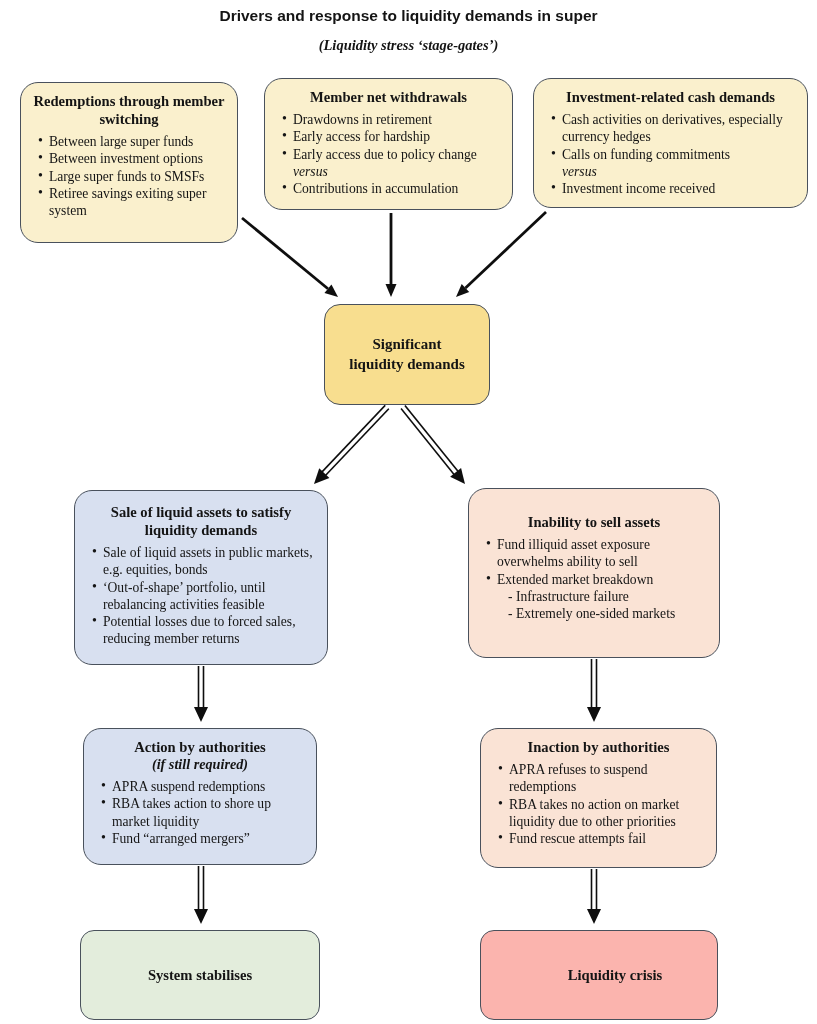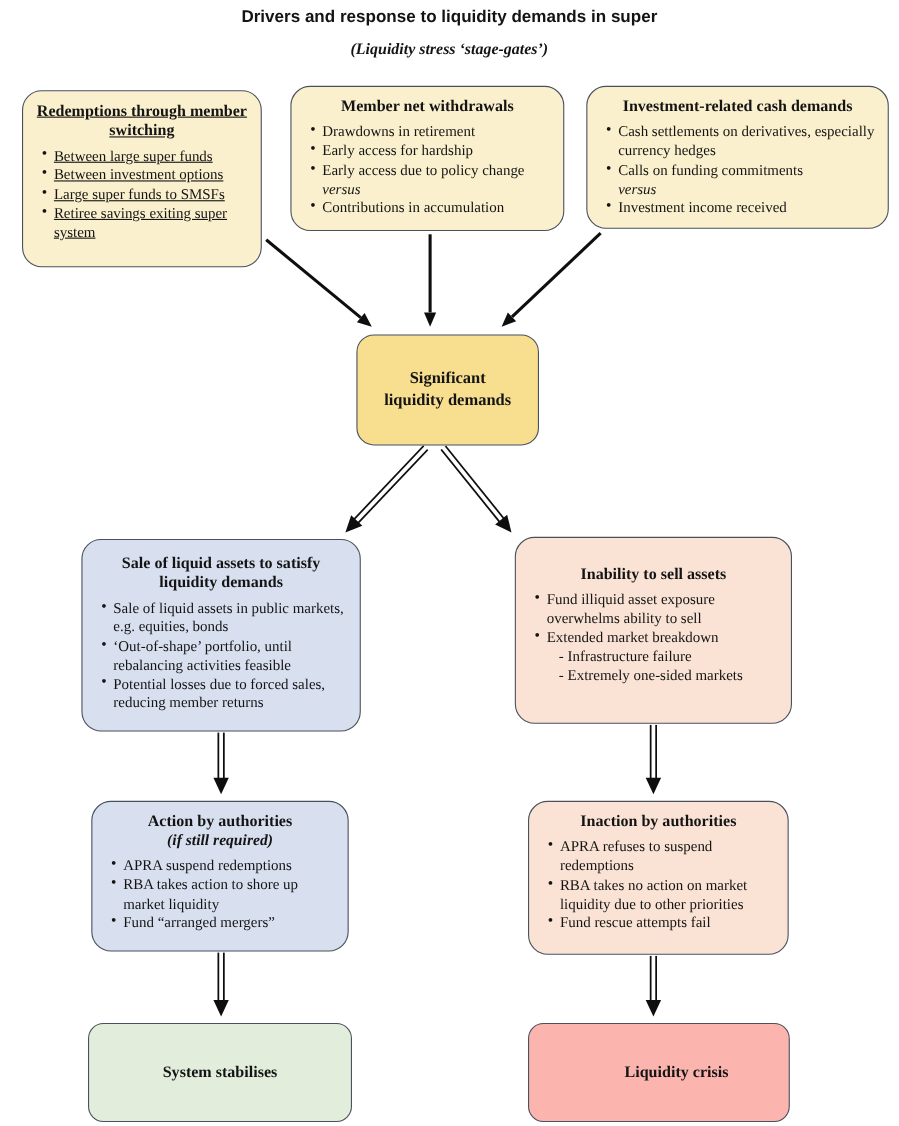--- a/index.html
+++ b/index.html
@@ -82,21 +82,21 @@
         <line x1="201" y1="864" x2="201" y2="910" stroke="#ffffff" stroke-width="3.4"></line>
         <polygon points="201,924 194,909 208,909" fill="#0E0E0E"></polygon>
       </g>
       <g>
         <line x1="594" y1="869" x2="594" y2="910" stroke="#0E0E0E" stroke-width="6.6"></line>
         <line x1="594" y1="867" x2="594" y2="910" stroke="#ffffff" stroke-width="3.4"></line>
         <polygon points="594,924 587,909 601,909" fill="#0E0E0E"></polygon>
       </g>
     </svg>
 
-  <div class="box cream" style="left:20px; top:82px; width:218px; height:161px;text-decoration:underline;">
+  <div class="box cream" style="left:20px; top:82px; width:218px; height:161px;">
     <div class="hd">Redemptions through member switching</div>
     <ul>
       <li><span>Between large super funds</span></li>
       <li><span>Between investment options</span></li>
       <li><span>Large super funds to SMSFs</span></li>
       <li><span>Retiree savings exiting super system</span></li>
     </ul>
   </div>
 
   <div class="box cream" style="left:264px; top:78px; width:249px; height:132px;">
@@ -108,21 +108,21 @@
         <span>Early access due to policy change</span>
         <span class="italic-line">versus</span>
       </li>
       <li><span>Contributions in accumulation</span></li>
     </ul>
   </div>
 
   <div class="box cream" style="left:533px; top:78px; width:275px; height:130px;">
     <div class="hd">Investment-related cash demands</div>
     <ul>
-      <li><span>Cash settlements on derivatives, especially currency hedges</span></li>
+      <li><span>Cash activities on derivatives, especially currency hedges</span></li>
       <li>
         <span>Calls on funding commitments</span>
         <span class="italic-line">versus</span>
       </li>
       <li><span>Investment income received</span></li>
     </ul>
   </div>
 
   <div class="box gold center-box" style="left:312px; top:304px; width:166px; height:101px; border-radius:16px;">
     <span class="big-hd">Significant</span>

